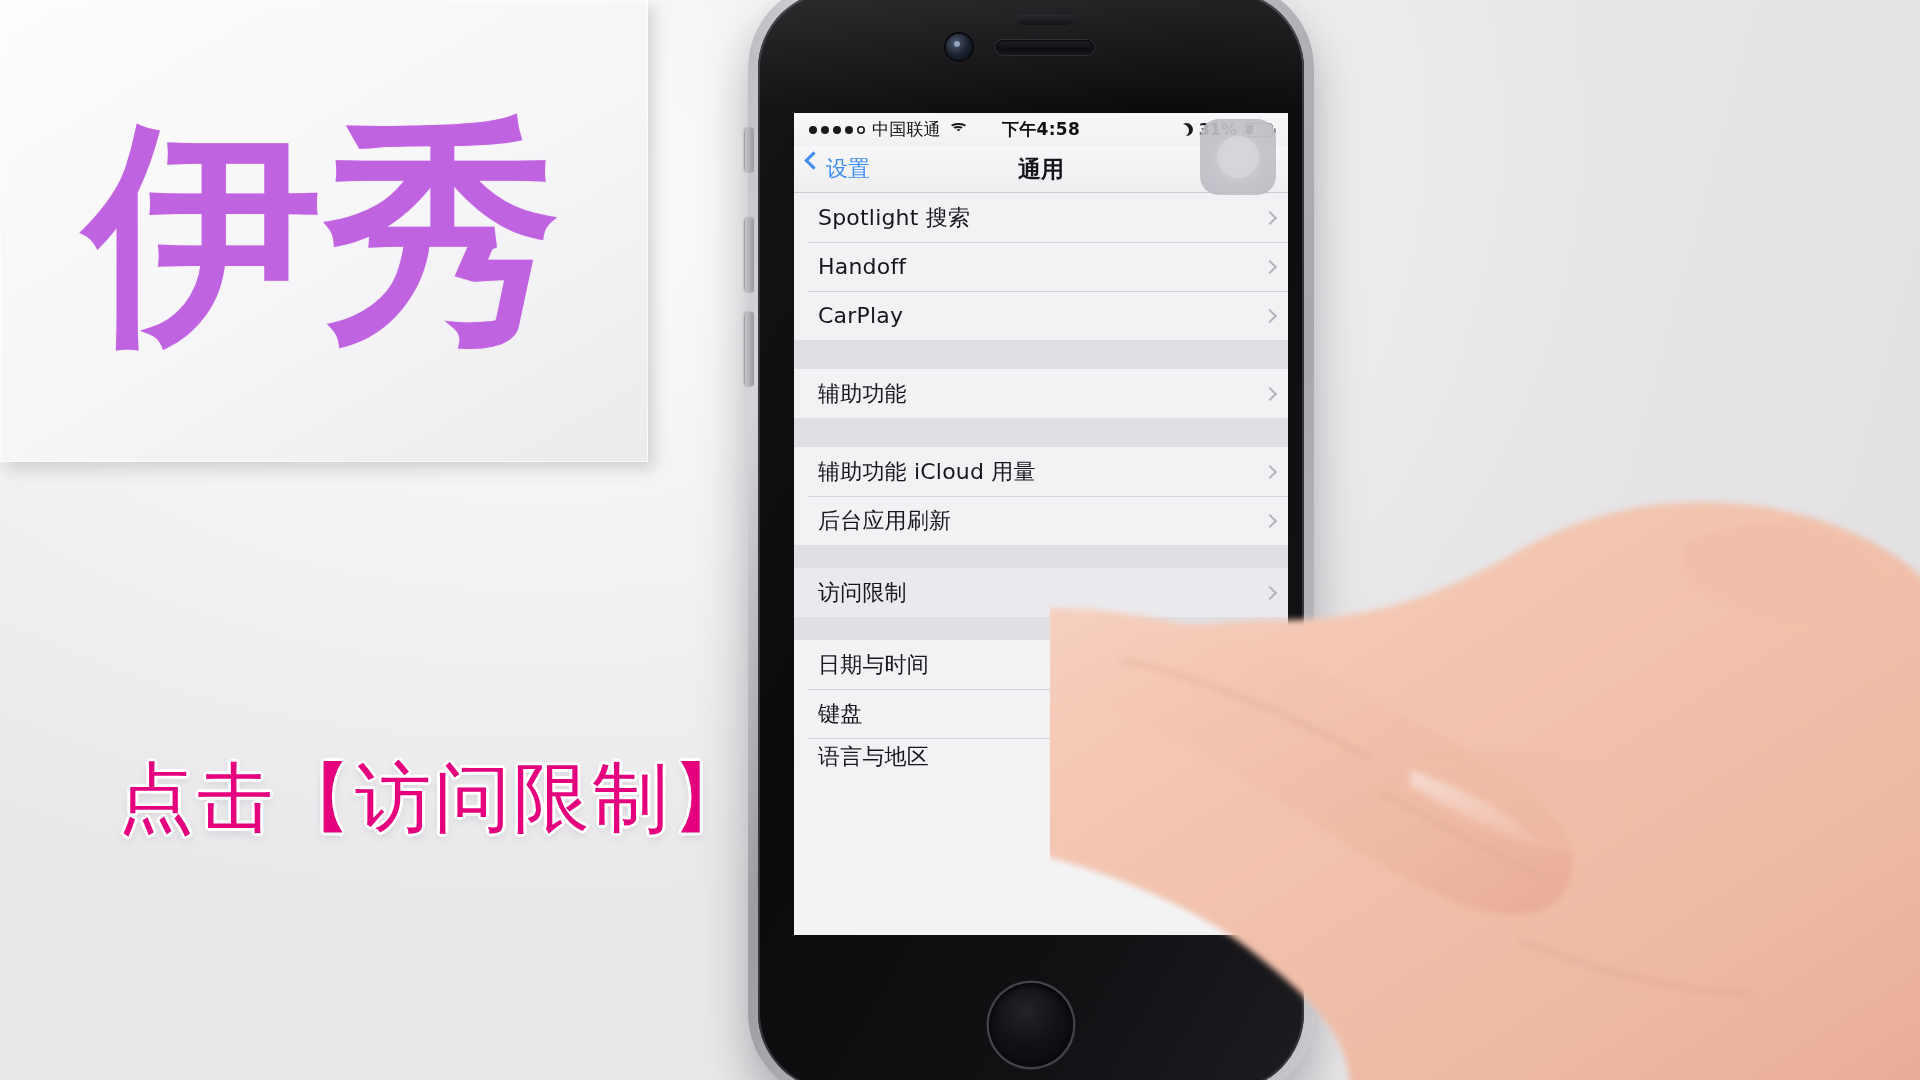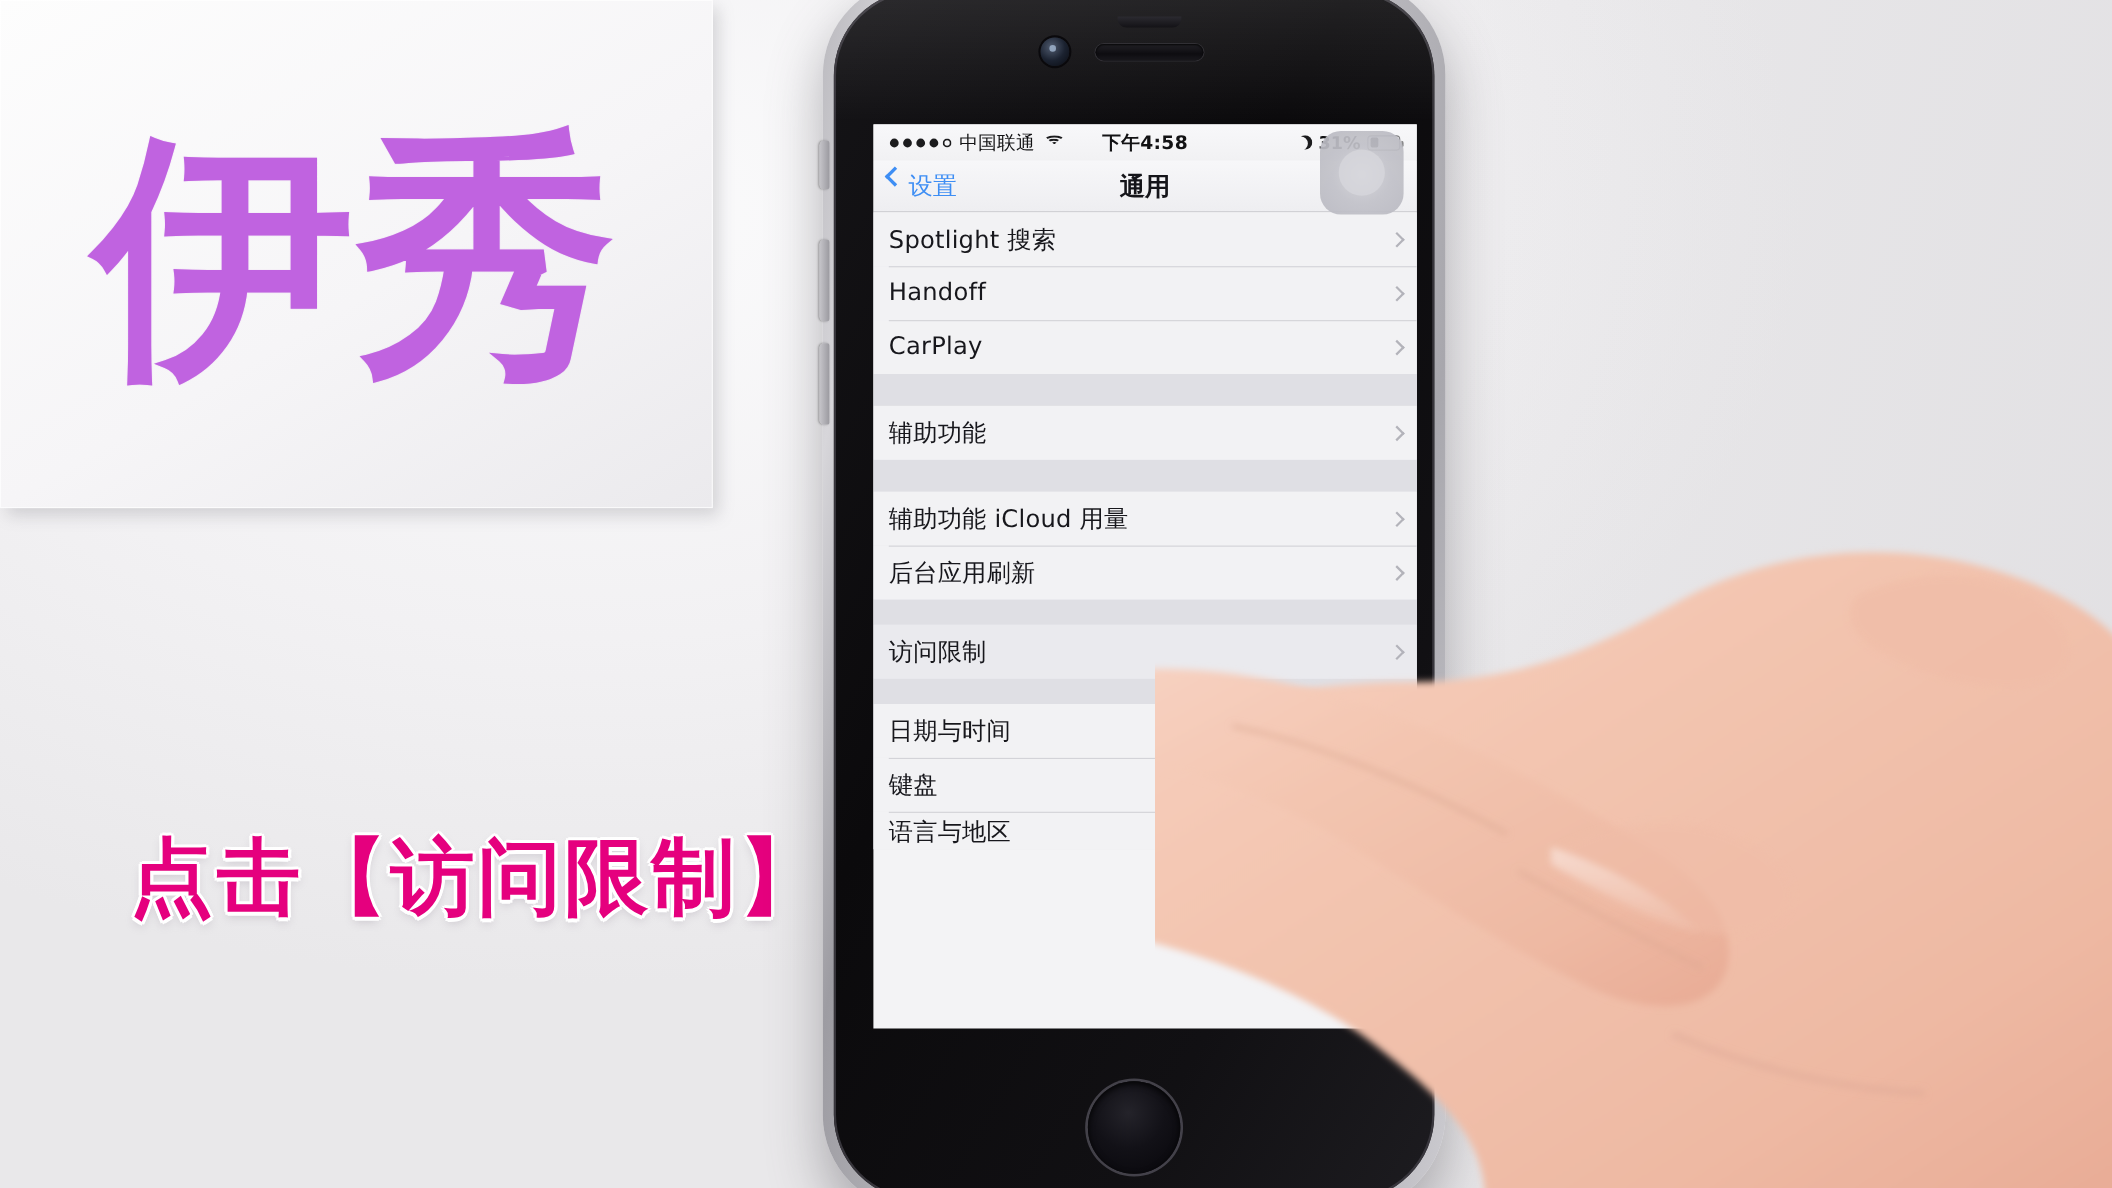--- a/index.html
+++ b/index.html
@@ -41,21 +41,21 @@
   .logo-domain{
     font-family:"Liberation Sans",sans-serif;
     font-size:62px; font-weight:800; letter-spacing:.005em;
     color:#c063e0; margin-top:4px;
   }
 
   
   .caption{
     position:absolute; left:118px; top:748px;
     font-family:"DejaVu Sans",sans-serif;
-    font-size:76px; font-weight:700; letter-spacing:.04em;
+    font-size:76px; font-weight:400; letter-spacing:.04em;
     color:#e5007e; white-space:nowrap;
     text-shadow:
       3px 0 0 #fff, -3px 0 0 #fff, 0 3px 0 #fff, 0 -3px 0 #fff,
       2px 2px 0 #fff, -2px 2px 0 #fff, 2px -2px 0 #fff, -2px -2px 0 #fff,
       0 4px 9px rgba(160,150,165,.45);
   }
 
   
   .phone-outer{
     position:absolute; left:748px; top:-18px;
@@ -181,21 +181,21 @@
     transform:translate(-50%,-50%); border-radius:50%;
     background:rgba(214,214,219,.75);
   }
 
   
   .list{ background:#e7e7ec; }
   .gap{ height:23px; background:#dfdfe4; }
   .gap.tall{ height:29px; }
   .row{
     height:49px; background:#f2f2f4; display:flex; align-items:center;
-    padding:0 13px 0 14px; position:relative; cursor:pointer;
+    padding:0 13px 0 24px; position:relative; cursor:pointer;
   }
   .row.pressed{ background:#eaeaee;align-items:center; }
   .row + .row::before{
     content:""; position:absolute; left:14px; right:0; top:0; height:1px; background:#d3d3d8;
   }
   .row-label{
     font-size:22px; color:#17171c; letter-spacing:.2px;
     font-family:"DejaVu Sans",sans-serif;
   }
   .chev-r{

